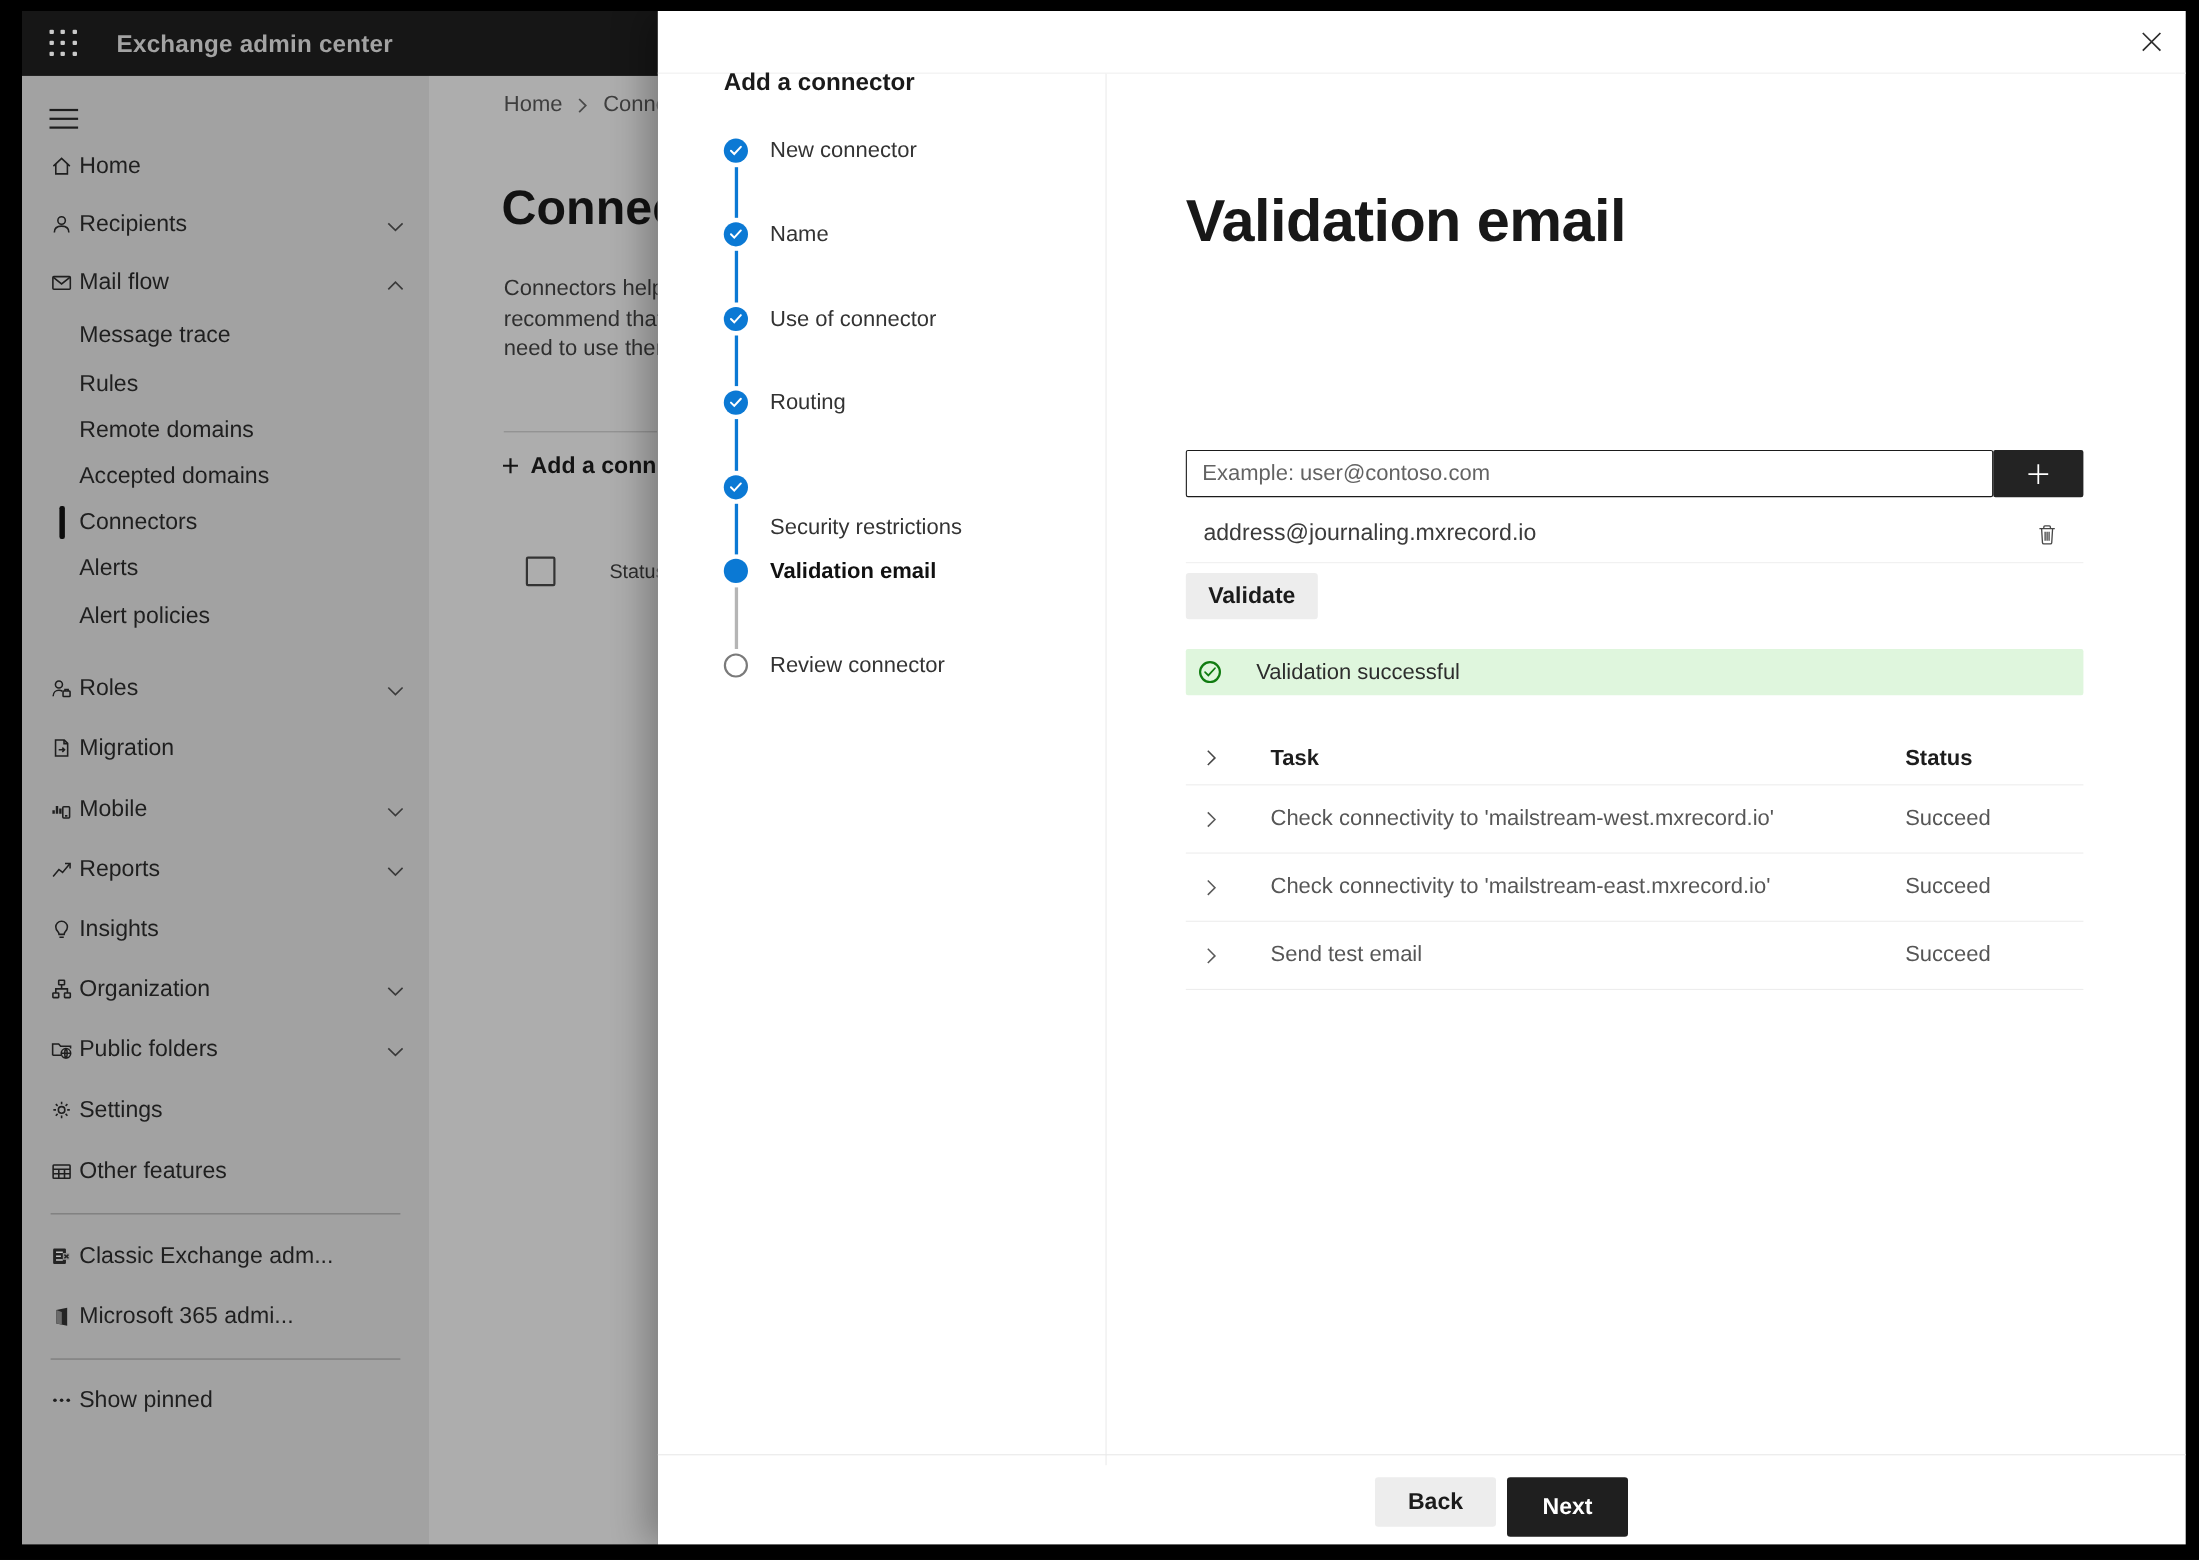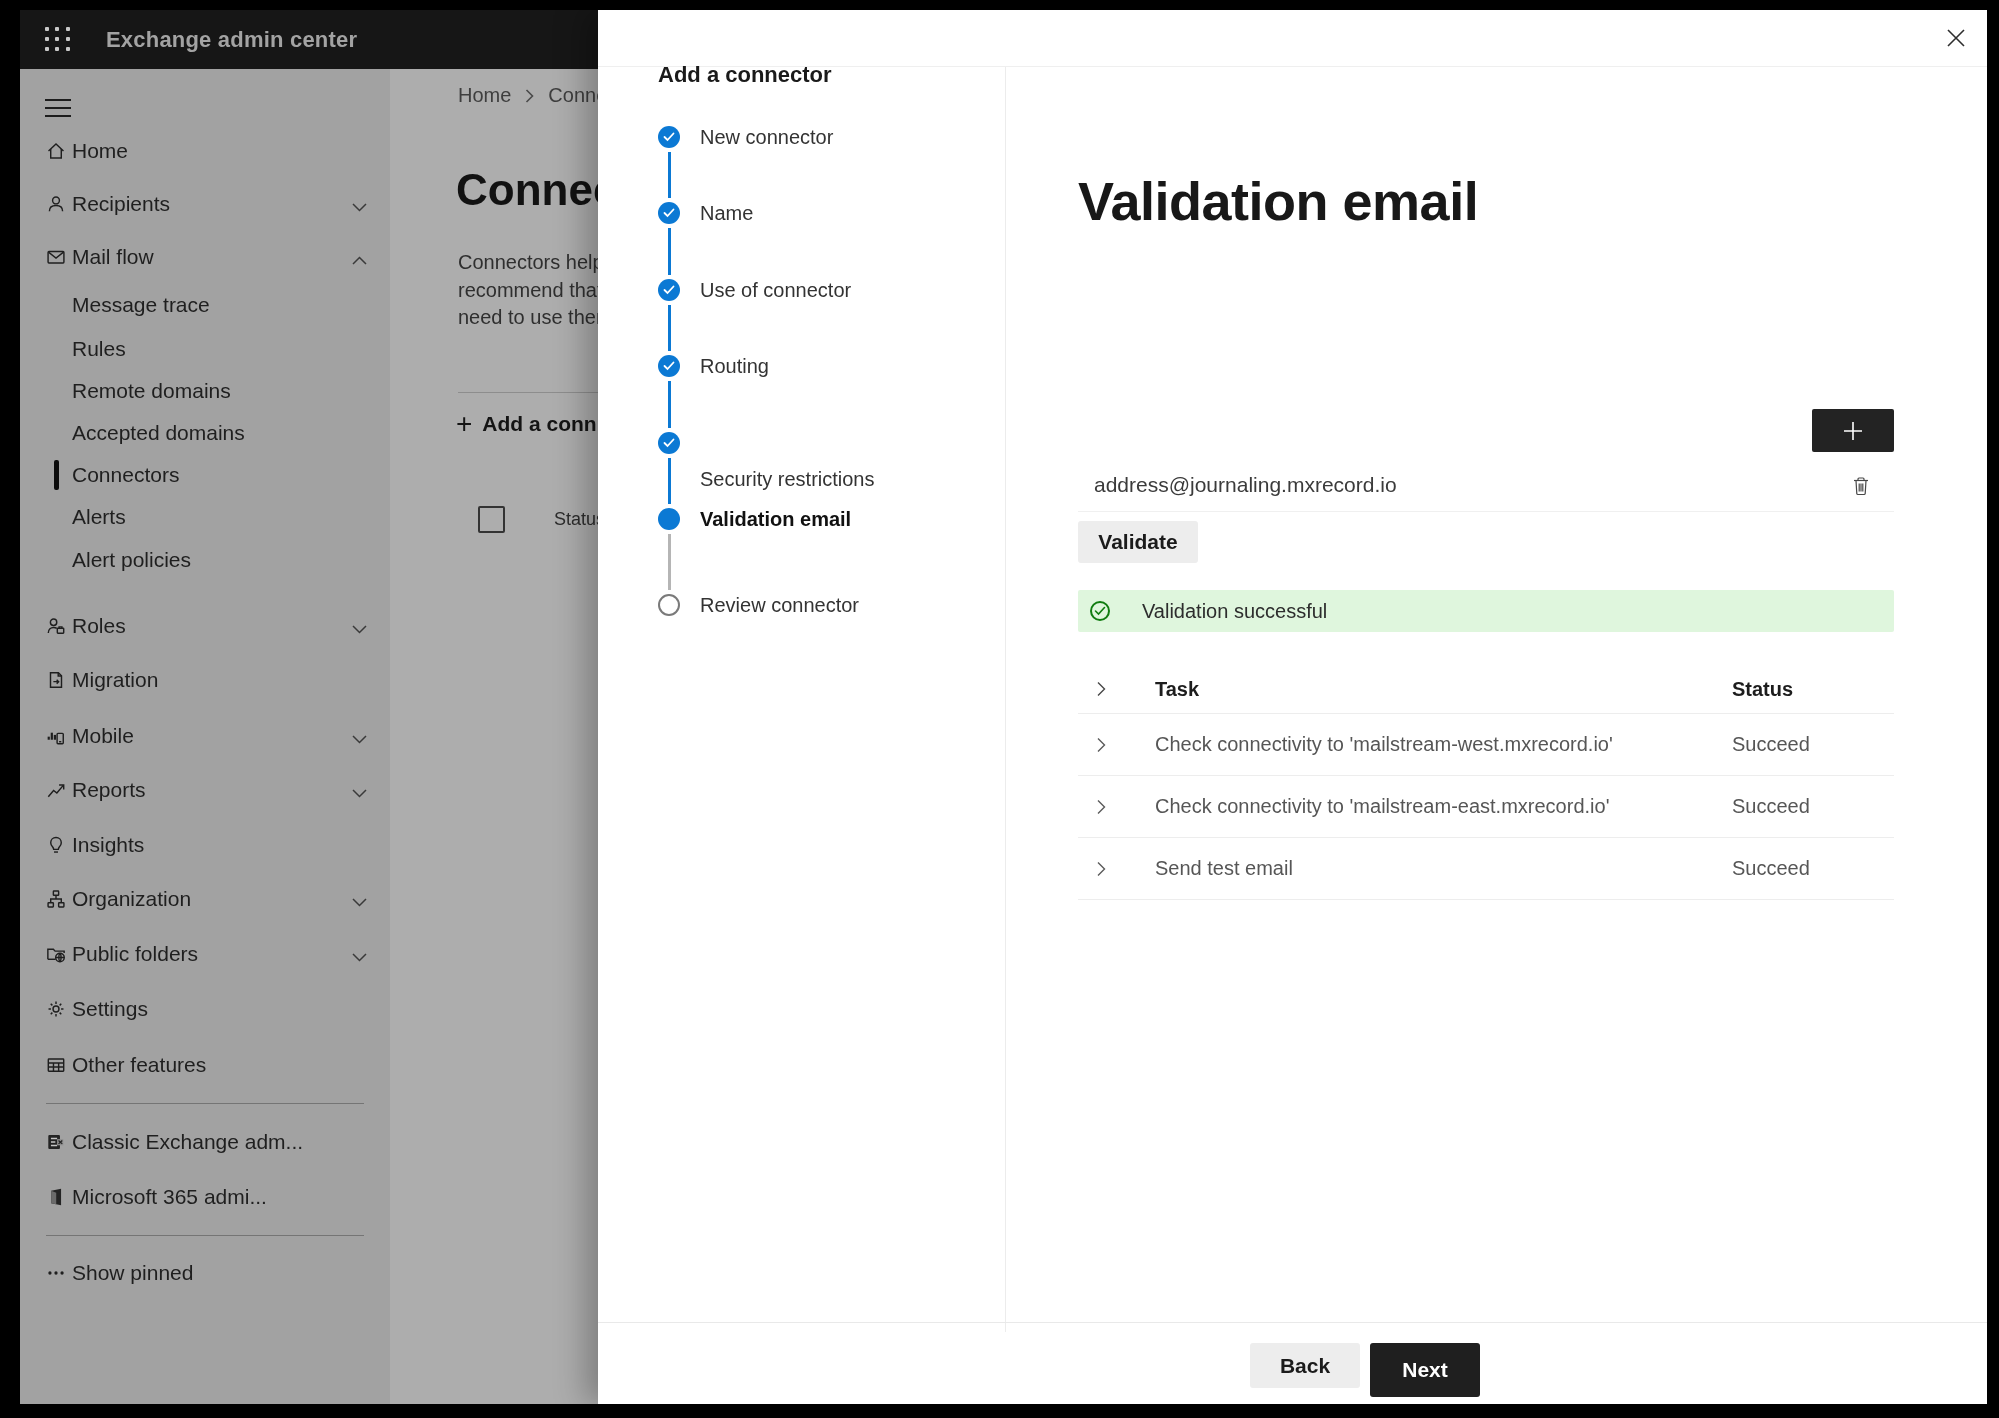--- a/index.html
+++ b/index.html
@@ -384,20 +384,21 @@
         <div class="step-line" style="top: 391px; height: 46px; background: rgb(11, 121, 212);"></div>
         <div class="step-circle current" style="top: 441px;"></div>
         <div class="step-label current" style="top: 439px;">Validation email</div>
         <div class="step-line" style="top: 467px; height: 56px; background: rgb(181, 181, 181);"></div>
         <div class="step-circle upcoming" style="top: 527px;"></div>
         <div class="step-label" style="top: 525px;">Review connector</div>
       </div>
 
     <div class="main-h1">Validation email</div>
 
+    <input class="email-input" type="text" placeholder="Example: user@contoso.com" style="">
     <button class="add-addr-btn">
       <svg width="24" height="24" viewBox="0 0 24 24">
         <path d="M12 3 V21 M3 12 H21" stroke="#fff" stroke-width="1.6" fill="none"></path>
       </svg>
     </button>
 
     <div class="addr-row">
       <div class="addr-text">address@journaling.mxrecord.io</div>
       <div class="trash-btn">
         <svg width="20" height="22" viewBox="0 0 20 22" fill="none" stroke="#474747" stroke-width="1.2">

